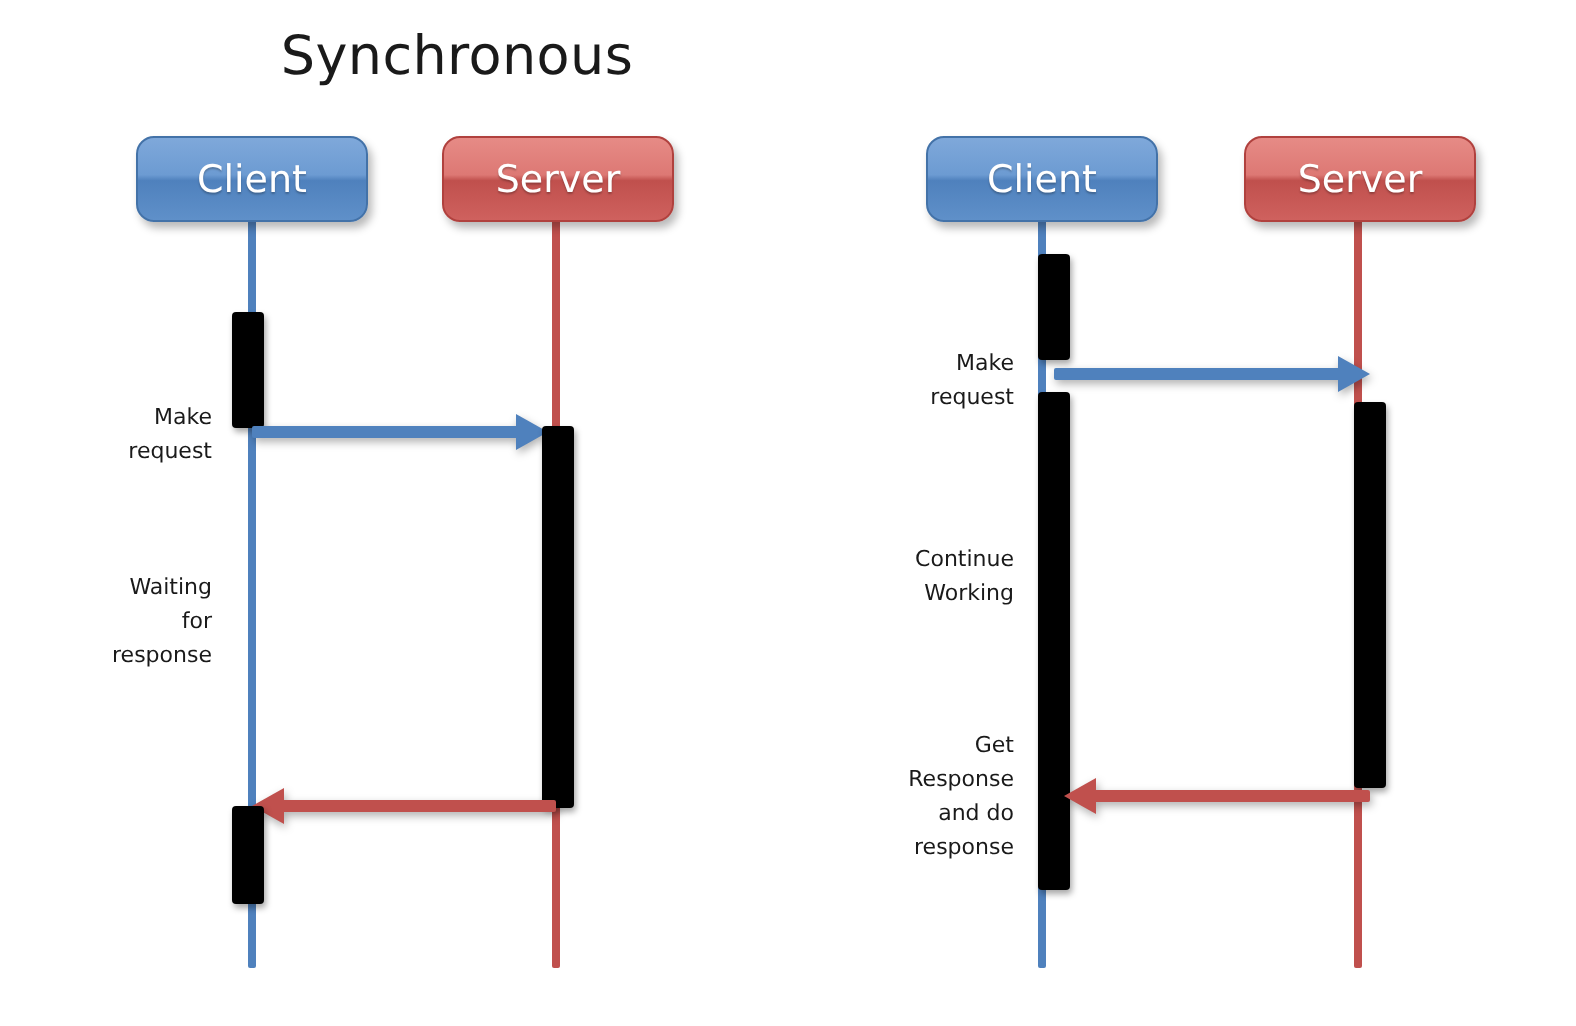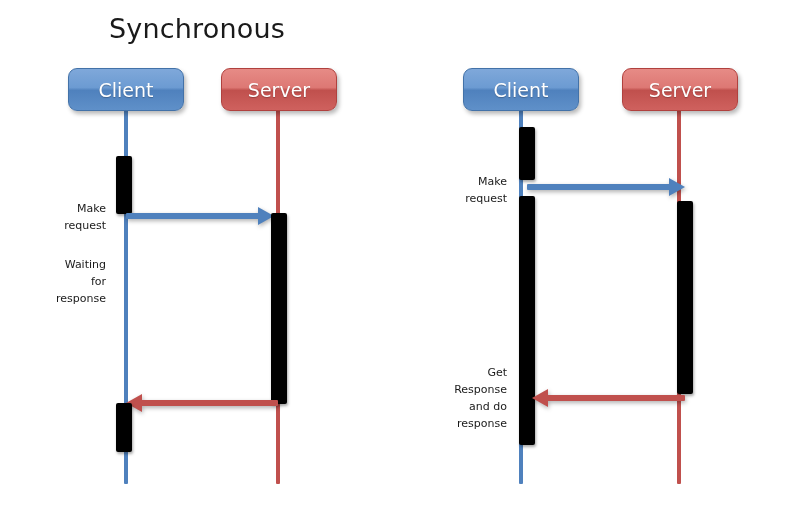--- a/index.html
+++ b/index.html
@@ -15,20 +15,21 @@
     position: relative;
     width: 788px;
     height: 513px;
     background: #ffffff;
     overflow: hidden;
   }
   .panel {
     position: absolute;
     top: 0;
     height: 513px;
+    padding-left: 21px;
   }
   .diagram-title {
     position: absolute;
     top: 13px;
     width: 100%;
     text-align: center;
     font-size: 27px;
     font-weight: 400;
     color: #1a1a1a;
     letter-spacing: 0.2px;
@@ -139,21 +140,21 @@
     <div class="msg blue shadow" style="left:126px; top:213px; width:148px;">
       <div class="shaft" style="left:0; width:134px;"></div>
       <div class="head" style="left:132px;"></div>
     </div>
 
     <div class="msg-label" style="left:10px; top:200px; width:96px;">Make
 request</div>
 
     <div class="activation" style="left:271px; top:213px; height:191px;"></div>
 
-    <div class="msg-label" style="left:6px; top:256px; width:100px;">Waiting
+    <div class="msg-label" style="left:6px; top:285px; width:100px;">Waiting
 for
 response</div>
 
     <div class="msg red shadow" style="left:126px; top:400px; width:152px;">
       <div class="shaft" style="left:15px; width:137px;"></div>
       <div class="head" style="left:0;"></div>
     </div>
 
     <div class="activation" style="left:116px; top:403px; height:49px;"></div>
   </div>
@@ -180,20 +181,22 @@
       <div class="head" style="left:142px;"></div>
     </div>
 
     <div class="msg-label" style="left:18px; top:173px; width:95px;">Make
 request</div>
 
     <div class="activation" style="left:125px; top:196px; height:249px;"></div>
 
     <div class="activation" style="left:283px; top:201px; height:193px;"></div>
 
+    <div class="msg-label" style="left:25px; top:271px; width:88px;">Continue
+Working</div>
 
     <div class="msg red shadow" style="left:138px; top:395px; width:153px;">
       <div class="shaft" style="left:15px; width:138px;"></div>
       <div class="head" style="left:0;"></div>
     </div>
 
     <div class="msg-label" style="left:13px; top:364px; width:100px;">Get
 Response
 and do
 response</div>

